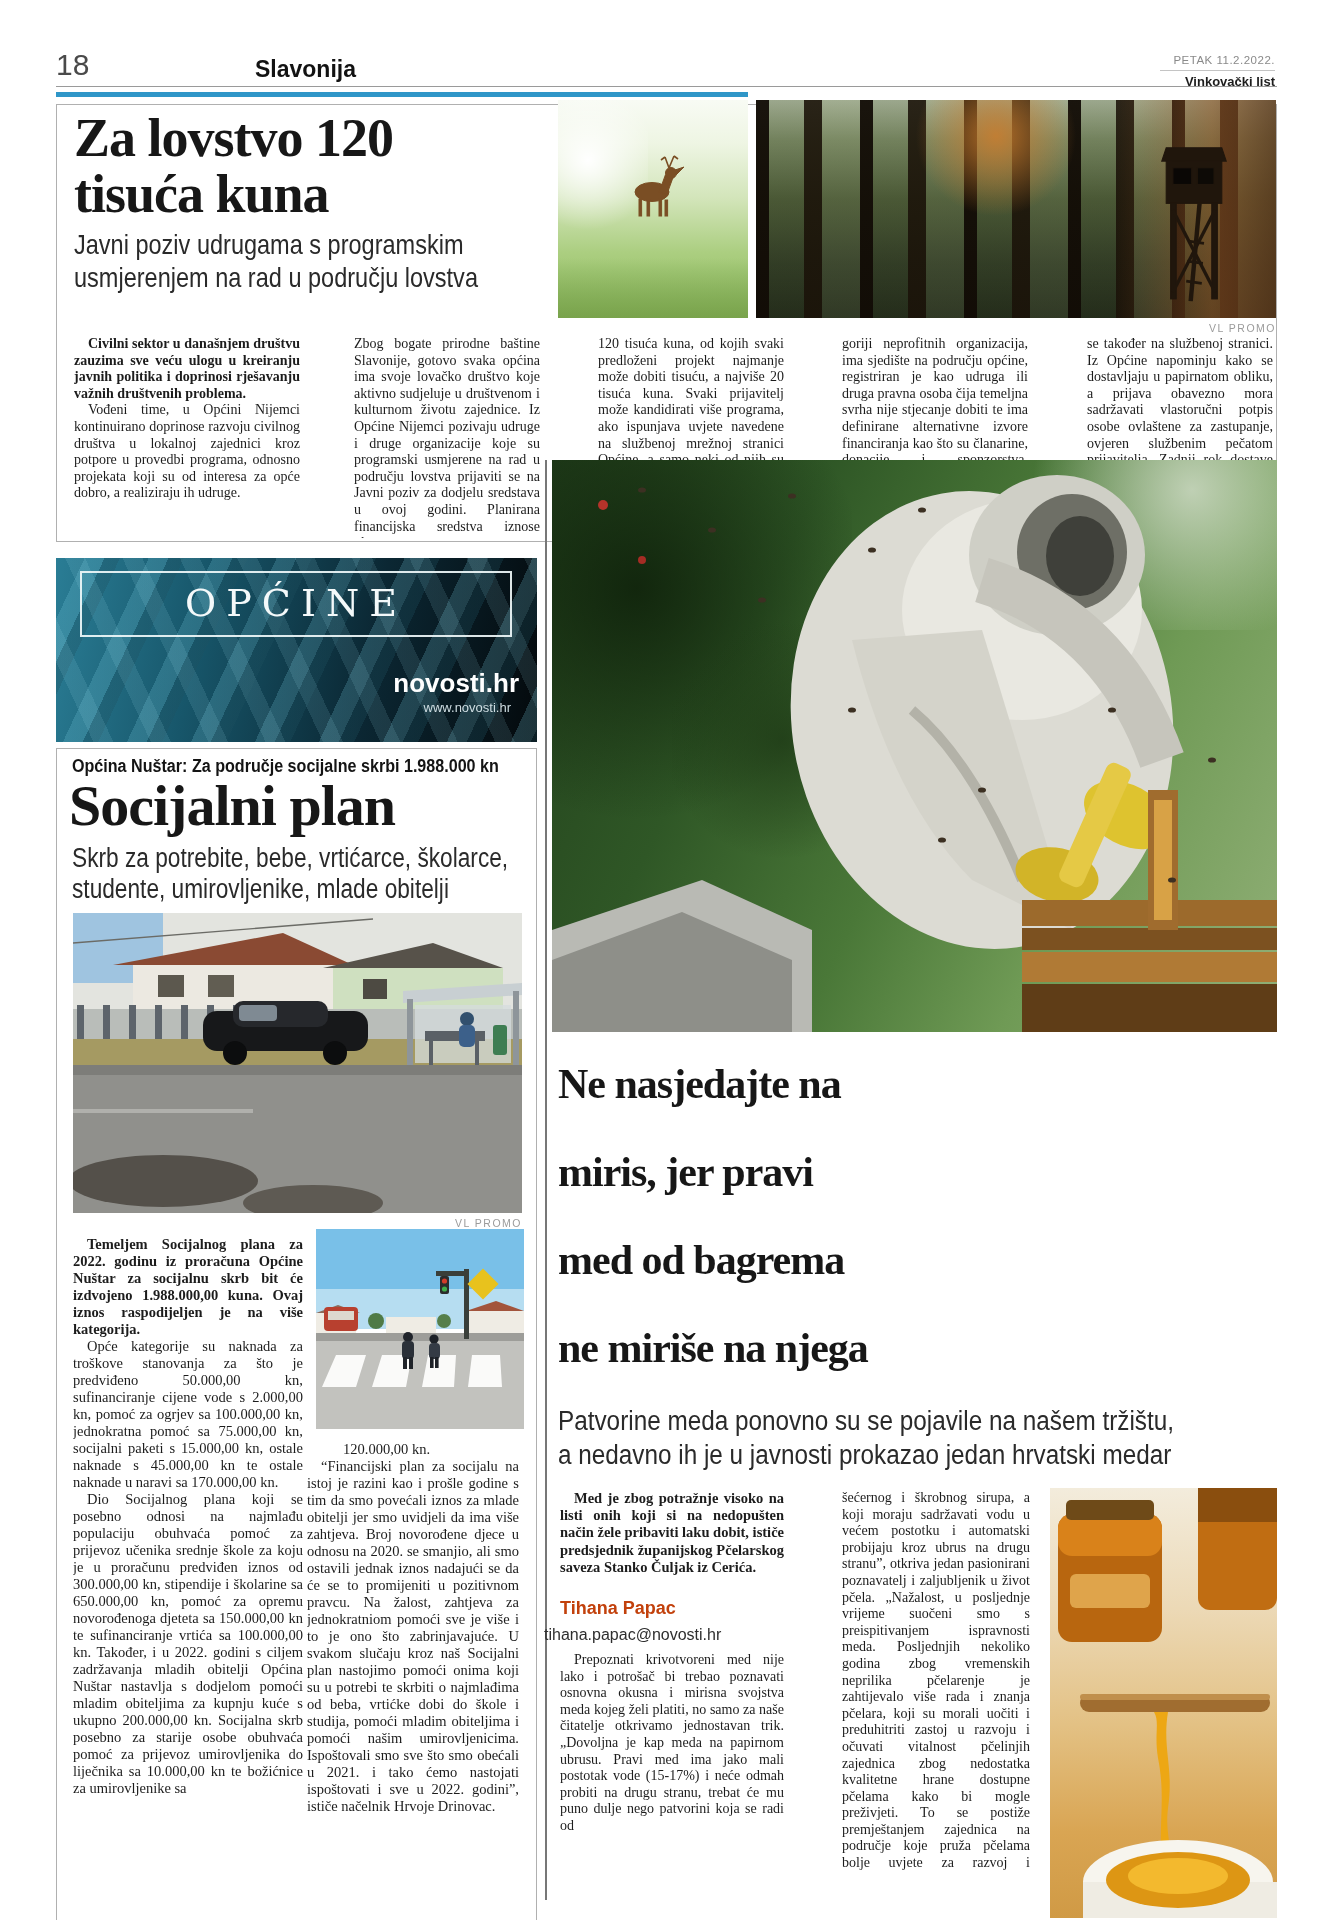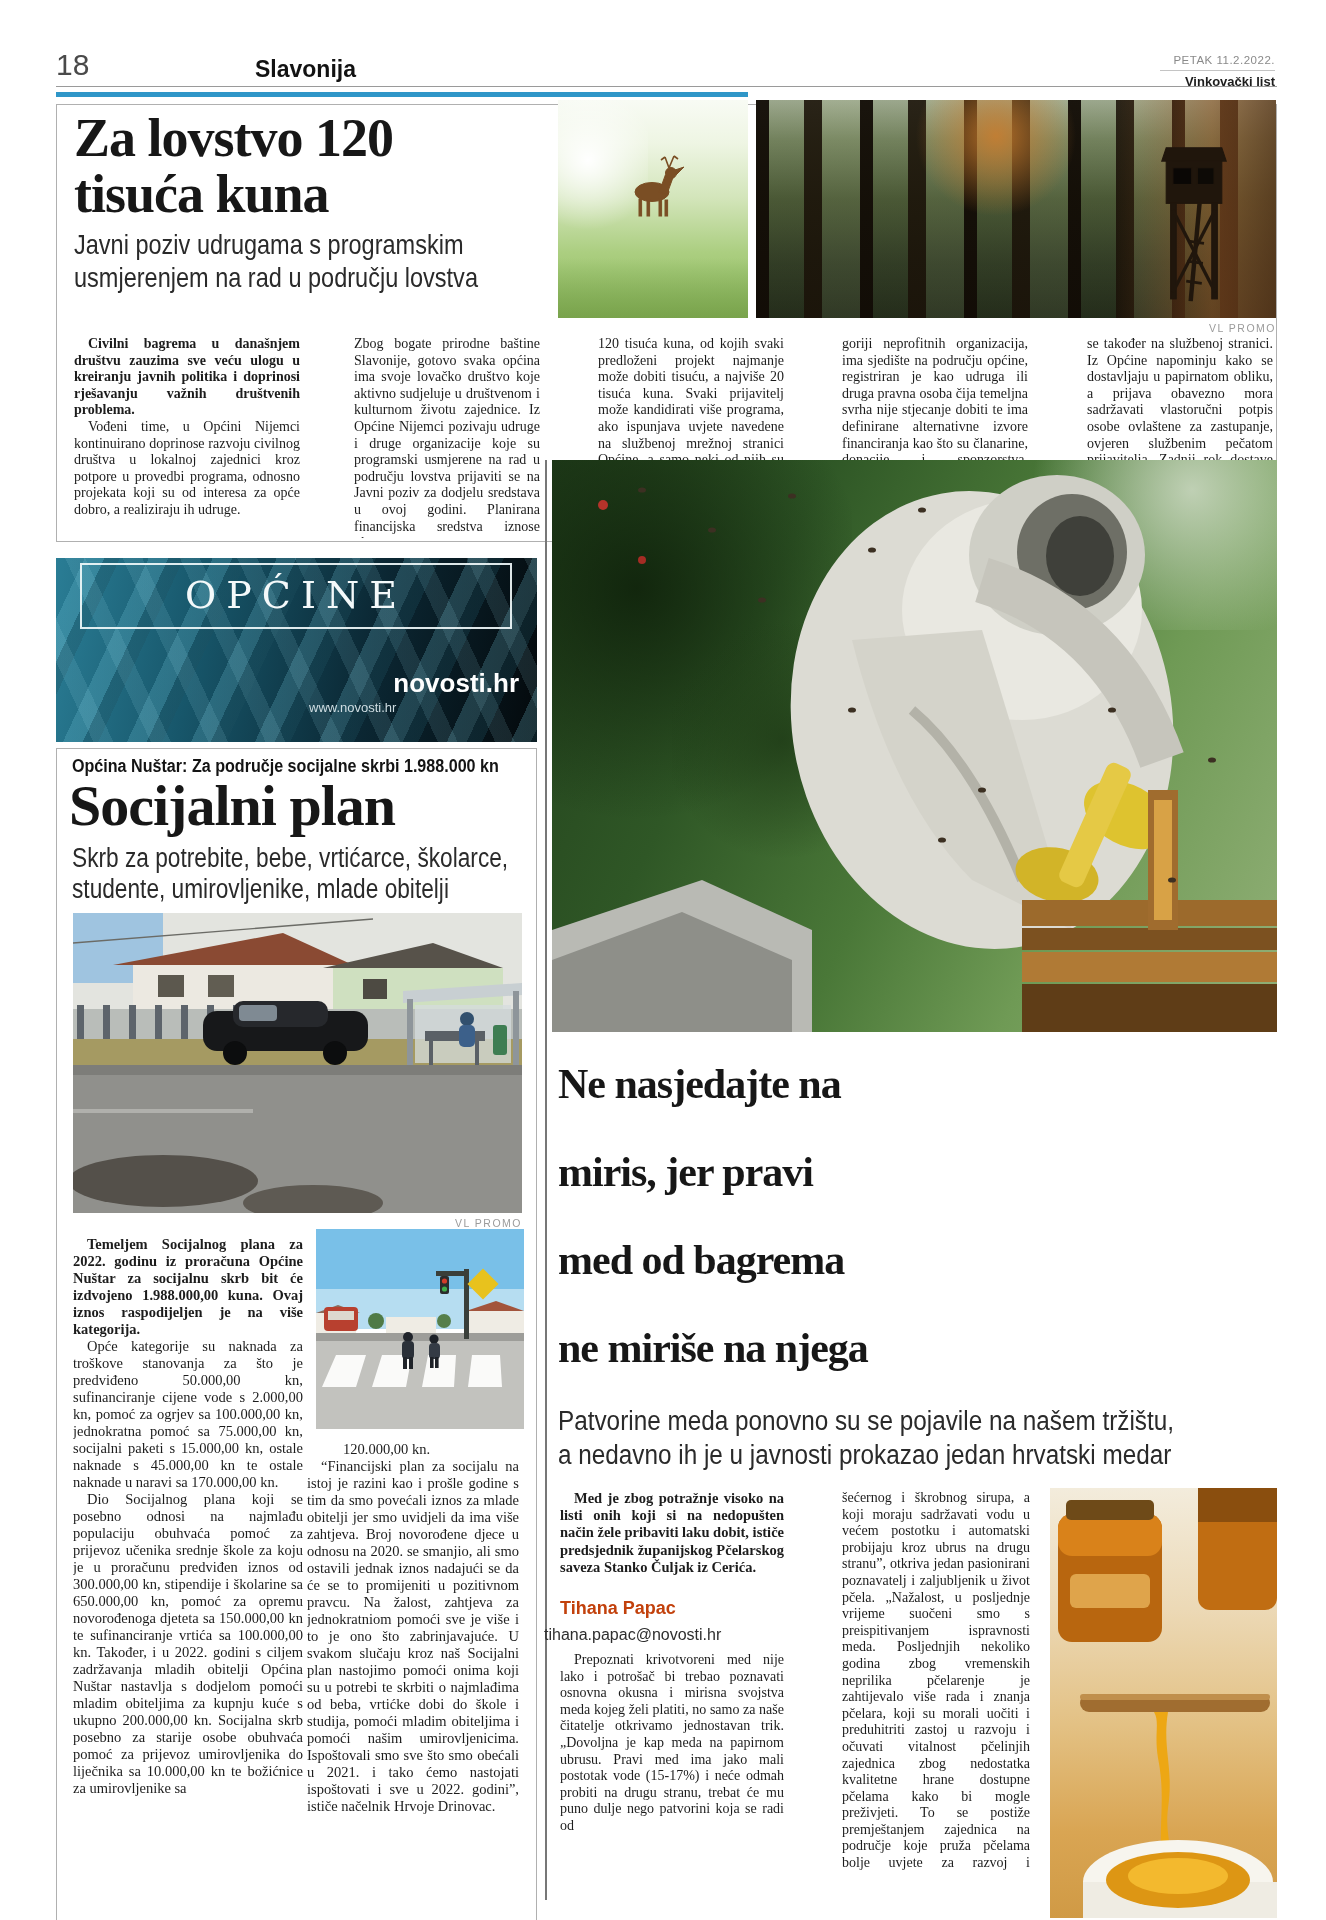--- a/index.html
+++ b/index.html
@@ -78,44 +78,44 @@
         <line x1="42" y1="148" x2="50" y2="60" stroke-width="4"></line>
         <line x1="38" y1="130" x2="52" y2="132" stroke-width="2.4"></line>
         <line x1="39" y1="112" x2="53" y2="114" stroke-width="2.4"></line>
         <line x1="40" y1="94" x2="54" y2="96" stroke-width="2.4"></line>
       </g>
     </svg>
   </div>
   <div class="abs credit" style="left:1110px;top:322px;width:166px;">VL PROMO</div>
 
   <div class="abs body-col" style="left:74px;top:336px;width:226px;height:202px;">
-    <p class="bold">Civilni bagrema u današnjem društvu zauzima sve veću ulogu u kreiranju javnih politika i doprinosi rješavanju važnih društvenih problema.</p>
+    <p class="bold">Civilni sektor u današnjem društvu zauzima sve veću ulogu u kreiranju javnih politika i doprinosi rješavanju važnih društvenih problema.</p>
     <p>Vođeni time, u Općini Nijemci kontinuirano doprinose razvoju civilnog društva u lokalnoj zajednici kroz potpore u provedbi programa, odnosno projekata koji su od interesa za opće dobro, a realiziraju ih udruge.</p>
   </div>
   <div class="abs body-col" style="left:318px;top:336px;width:222px;height:202px;">
     <p class="noind">Zbog bogate prirodne baštine Slavonije, gotovo svaka općina ima svoje lovačko društvo koje aktivno sudjeluje u društvenom i kulturnom životu zajednice. Iz Općine Nijemci pozivaju udruge i druge organizacije koje su programski usmjerene na rad u području lovstva prijaviti se na Javni poziv za dodjelu sredstava u ovoj godini. Planirana financijska sredstva iznose ukupno</p>
   </div>
   <div class="abs body-col" style="left:562px;top:336px;width:222px;height:202px;">
     <p class="noind">120 tisuća kuna, od kojih svaki predloženi projekt najmanje može dobiti tisuću, a najviše 20 tisuća kuna. Svaki prijavitelj može kandidirati više programa, ako ispunjava uvjete navedene na službenoj mrežnoj stranici Općine, a samo neki od njih su da se nalazi u Registru udruga ili drugom odgovarajućem registru najmanje godinu dana, vodi transparentno poslovanje u kate-</p>
   </div>
   <div class="abs body-col" style="left:806px;top:336px;width:222px;height:202px;">
     <p class="noind">goriji neprofitnih organizacija, ima sjedište na području općine, registriran je kao udruga ili druga pravna osoba čija temeljna svrha nije stjecanje dobiti te ima definirane alternativne izvore financiranja kao što su članarine, donacije i sponzorstva. Informacije o pravu prvenstva, kao i prijedlozi programa te projekata koji se dostavljaju isključivo na propisanim obrascima nalaze</p>
   </div>
   <div class="abs body-col" style="left:1051px;top:336px;width:222px;height:202px;">
     <p class="noind">se također na službenoj stranici. Iz Općine napominju kako se dostavljaju u papirnatom obliku, a prijava obavezno mora sadržavati vlastoručni potpis osobe ovlaštene za zastupanje, ovjeren službenim pečatom prijavitelja. Zadnji rok dostave dokumentacije je 4. ožujka, a za sva pitanja na raspolaganju su adrese e-pošte: opcina@nijemci.hr i marina.subotic@nijemci.hr.</p>
   </div>
 
   <div class="abs ph" style="left:56px;top:558px;width:481px;height:184px;background:linear-gradient(100deg,#2a7d95 0%,#17566a 30%,#0b2733 65%,#04090c 100%);">
     <div class="abs" style="left:0;top:0;width:481px;height:184px;background:repeating-linear-gradient(115deg,rgba(120,205,225,0) 0 26px,rgba(120,205,225,.22) 26px 44px,rgba(30,80,95,.3) 44px 58px);"></div>
     <div class="abs" style="left:0;top:0;width:481px;height:184px;background:repeating-linear-gradient(65deg,rgba(160,225,240,0) 0 34px,rgba(160,225,240,.12) 34px 52px);"></div>
-    <div class="abs" style="left:24px;top:5px;width:432px;height:66px;border:2px solid rgba(240,248,250,.92);">
+    <div class="abs" style="left:24px;top:13px;width:432px;height:66px;border:2px solid rgba(240,248,250,.92);">
       <div style="width:100%;text-align:center;font-family:'DejaVu Serif',serif;font-size:38px;line-height:60px;letter-spacing:10px;color:#f4f9fa;">OPĆINE</div>
     </div>
     <div class="abs sans bold" style="right:18px;top:110px;width:220px;text-align:right;font-size:26px;color:#ffffff;">novosti.hr</div>
-    <div class="abs sans" style="right:8px;top:142px;width:220px;font-size:13px;color:#cfdde2;">www.novosti.hr</div>
+    <div class="abs sans" style="right:26px;top:142px;width:220px;text-align:right;font-size:13px;color:#cfdde2;">www.novosti.hr</div>
   </div>
 
   <div class="abs box" style="left:56px;top:748px;width:481px;height:1260px;">
 
     <div class="abs sans bold" style="left:15px;top:7px;width:560px;font-size:17.5px;color:#141414;white-space:nowrap;transform:scaleX(.92);transform-origin:0 0;">Općina Nuštar: Za područje socijalne skrbi 1.988.000 kn</div>
 
     <div class="abs headline" style="left:12px;top:26px;width:460px;font-size:58px;line-height:62px;">Socijalni plan</div>
 
     <div class="abs subtitle" style="left:15px;top:94px;width:560px;font-size:27px;line-height:31px;transform:scaleX(.84);">
       <div>Skrb za potrebite, bebe, vrtićarce, školarce,</div>

